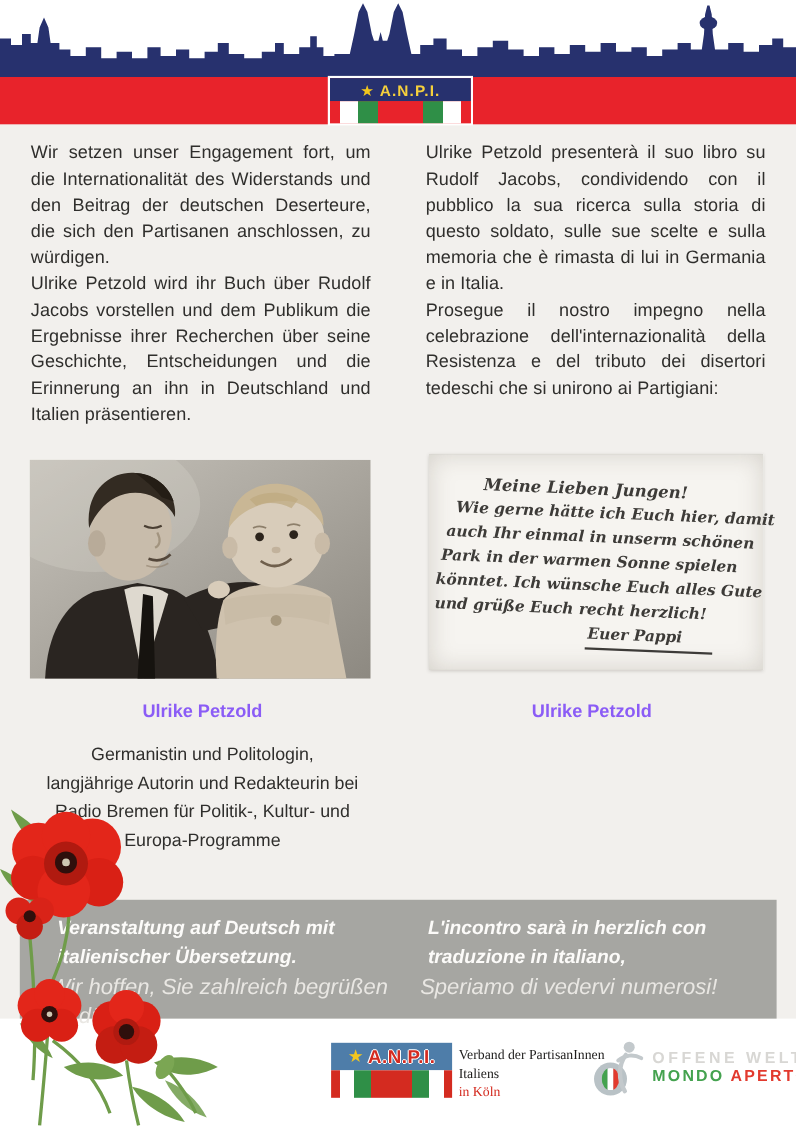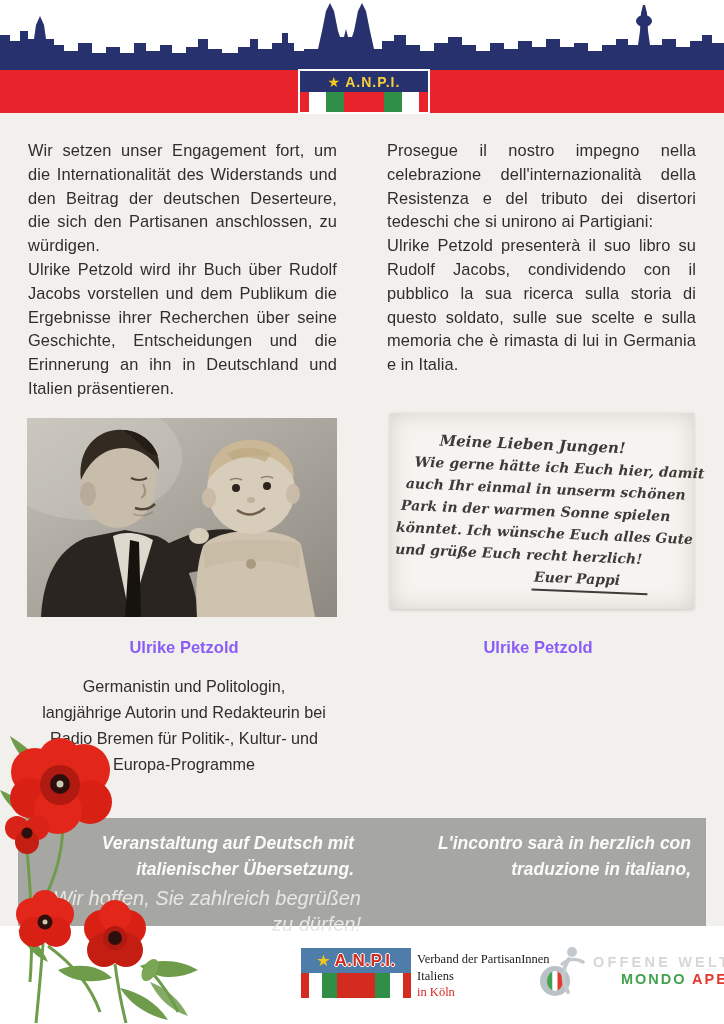--- a/index.html
+++ b/index.html
@@ -13,21 +13,21 @@
   .logo-box{position:absolute;left:298px;top:69px;width:132px;height:45px;border:2px solid #fff;
             box-sizing:border-box;display:flex;flex-direction:column;z-index:3;}
   .logo-top{flex:1.1;background:#27316e;display:flex;align-items:center;justify-content:center;gap:5px;}
   .logo-star{color:#f2c71d;font-size:14px;line-height:1;}
   .logo-text{color:#f5d03c;font-weight:bold;font-size:14px;letter-spacing:1px;line-height:1;}
   .logo-flags{flex:1;background:linear-gradient(90deg,
       #e8232b 0 7%,#ffffff 7% 20%,#2f8f47 20% 34%,#e8232b 34% 66%,
       #2f8f47 66% 80%,#ffffff 80% 93%,#e8232b 93% 100%);}
 
   
-  .columns{position:absolute;top:139px;left:28px;width:668px;display:grid;
+  .columns{position:absolute;top:128px;left:28px;width:668px;display:grid;
            grid-template-columns:1fr 1fr;column-gap:50px;}
   .para p{margin:0;font-size:16.4px;line-height:23.8px;text-align:justify;
           color:#2f2e2c;letter-spacing:.1px;}
 
   
   .photo{position:absolute;left:27px;top:418px;width:310px;height:199px;}
 
   
   .postcard{position:absolute;left:390px;top:413px;width:304px;height:196px;
             background:#f6f4f0;box-shadow:0 1px 3px rgba(90,85,75,.25), inset 0 0 22px rgba(125,118,105,.28);}
@@ -46,21 +46,21 @@
   
   .bio{position:absolute;width:316px;text-align:center;}
   .bio-left{left:26px;top:638px;}
   .bio-right{left:380px;top:638px;}
   .bio-name{font-weight:bold;font-size:16.5px;color:#8b5cf6;margin:0 0 6px 0;}
   .bio-text{font-size:16.2px;line-height:26px;color:#2f2e2c;margin:16px;}
 
   
   .banner{position:absolute;left:18px;top:818px;width:688px;height:108px;background:#a6a6a2;
           display:grid;grid-template-columns:1fr 1fr;z-index:2;}
-  .banner-col{padding-top:13px;text-align:right;}
+  .banner-col{padding-top:13px;text-align:left;}
   .banner-col.de{padding-left:26px;}
   .banner-col.it{padding-left:12px;}
   .banner-bold{font-style:italic;font-weight:bold;color:#fcfbf9;font-size:17.5px;
                line-height:25.5px;max-width:302px;margin:0 auto;}
   .banner-reg{font-style:italic;font-weight:normal;color:#e9e7e3;font-size:20px;
               line-height:25.5px;max-width:316px;margin:4px auto;}
 
   
   .footer-white{position:absolute;left:0;top:926px;width:724px;height:98px;background:#ffffff;}
   .footer-anpi{position:absolute;left:301px;top:948px;display:flex;gap:6px;z-index:3;}
@@ -72,21 +72,21 @@
   .fa-flags{height:25px;background:linear-gradient(90deg,
       #d42b20 0 7%,#ffffff 7% 19%,#2f8f47 19% 33%,#d42b20 33% 67%,
       #2f8f47 67% 81%,#ffffff 81% 93%,#d42b20 93% 100%);}
   .fa-org{font-family:"Liberation Serif",serif;font-weight:normal;font-size:12.5px;
           line-height:16.5px;color:#1c1b1a;padding-top:3px;white-space:nowrap;}
   .fa-org .koeln{color:#d42b20;}
 
   .footer-ow{position:absolute;left:536px;top:944px;display:flex;align-items:center;gap:7px;z-index:3;}
   .ow-line1{color:#d8d7d4;font-weight:bold;font-size:14.5px;letter-spacing:3.2px;line-height:17px;white-space:nowrap;}
   .ow-line2{font-weight:bold;font-size:14.5px;letter-spacing:2px;line-height:17px;white-space:nowrap;}
-  .ow-green{color:#44a24f;margin-left:28px;}
+  .ow-green{color:#44a24f;}
   .ow-red{color:#e23a2e;}
 
   
   .poppies{position:absolute;left:0;top:732px;z-index:5;}
 </style>
 </head>
 <body>
 
 <div class="page">
 
@@ -105,22 +105,22 @@
     </div>
     <div class="logo-flags"></div>
   </div>
 
   <div class="columns">
     <div class="para">
       <p>Wir setzen unser Engagement fort, um die Internationalität des Widerstands und den Beitrag der deutschen Deserteure, die sich den Partisanen anschlossen, zu würdigen.</p>
       <p>Ulrike Petzold wird ihr Buch über Rudolf Jacobs vorstellen und dem Publikum die Ergebnisse ihrer Recherchen über seine Geschichte, Entscheidungen und die Erinnerung an ihn in Deutschland und Italien präsentieren.</p>
     </div>
     <div class="para">
+      <p>Ulrike Petzold presenterà il suo libro su Rudolf Jacobs, condividendo con il pubblico la sua ricerca sulla storia di questo soldato, sulle sue scelte e sulla memoria che è rimasta di lui in Germania e in Italia.</p>
       <p>Prosegue il nostro impegno nella celebrazione dell'internazionalità della Resistenza e del tributo dei disertori tedeschi che si unirono ai Partigiani:</p>
-      <p>Ulrike Petzold presenterà il suo libro su Rudolf Jacobs, condividendo con il pubblico la sua ricerca sulla storia di questo soldato, sulle sue scelte e sulla memoria che è rimasta di lui in Germania e in Italia.</p>
     </div>
   </div>
 
   <div class="photo">
     <svg width="310" height="199" viewBox="0 0 310 199">
       <defs>
         <linearGradient id="pg" x1="0" y1="0" x2="1" y2="1">
           <stop offset="0" stop-color="#c6c2ba"></stop>
           <stop offset="0.5" stop-color="#aaa69e"></stop>
           <stop offset="1" stop-color="#8d8981"></stop>
@@ -181,20 +181,21 @@
     <p class="bio-name">Ulrike Petzold</p>
   </div>
 
   <div class="banner">
     <div class="banner-col de">
       <div class="banner-bold">Veranstaltung auf Deutsch mit italienischer Übersetzung.</div>
       <div class="banner-reg">Wir hoffen, Sie zahlreich begrüßen zu dürfen!</div>
     </div>
     <div class="banner-col it">
       <div class="banner-bold">L'incontro sarà in herzlich con traduzione in italiano,</div>
+      <div class="banner-reg">Speriamo di vedervi numerosi!</div>
     </div>
   </div>
 
   <div class="footer-white"></div>
 
   <div class="footer-anpi">
     <div class="fa-logo">
       <div class="fa-top">
         <span class="fa-star">★</span>
         <span class="fa-text">A.N.P.I.</span>

